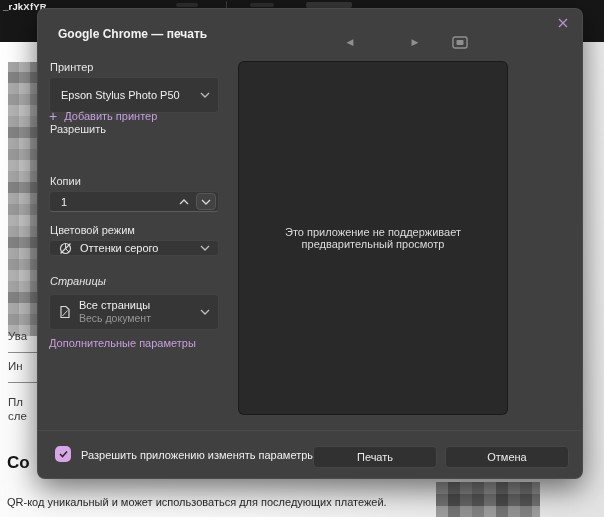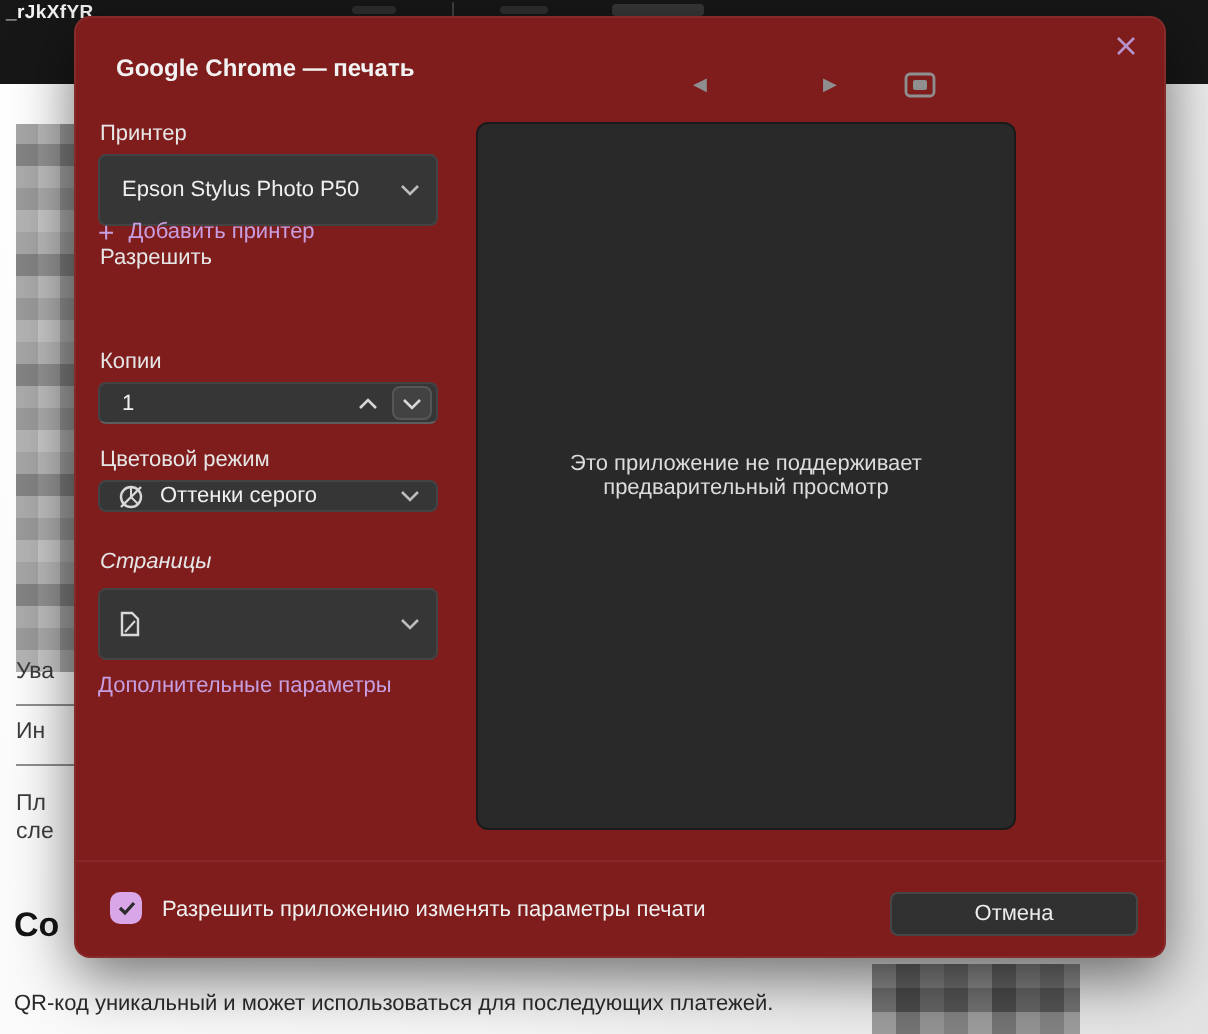--- a/index.html
+++ b/index.html
@@ -33,21 +33,21 @@
   .frag-so  { left:7px; top:411px; font-size:17px; font-weight:bold; color:#141414; }
   .qr-caption { position:absolute; left:7px; top:454px; font-size:11px; color:#2b2b2b; }
   .qr-mosaic { position:absolute; left:436px; top:440px; width:104px; height:36px;
     background:
       repeating-linear-gradient(90deg, rgba(255,255,255,0.14) 0 12px, rgba(0,0,0,0.18) 12px 24px, rgba(255,255,255,0.06) 24px 36px, rgba(0,0,0,0.08) 36px 48px),
       repeating-linear-gradient(0deg, #8d8d8d 0 12px, #5c5c5c 12px 24px, #7a7a7a 24px 36px);
   }
 
   
   .dialog { position:absolute; left:37px; top:8px; width:546px; height:471px;
-    background:#7f1d1d; border:1px solid rgba(255,255,255,0.06); border-radius:8px;
+    background:#404040; border:1px solid rgba(255,255,255,0.06); border-radius:8px;
     box-shadow:0 10px 30px rgba(0,0,0,0.55); color:#ececec; }
   .dlg-title { position:absolute; left:20px; top:18px; font-size:12px; font-weight:bold; color:#f2f2f2; }
   .close-btn { position:absolute; right:8px; top:4px; width:22px; height:20px; background:none; border:none;
     display:flex; align-items:center; justify-content:center; cursor:pointer; }
 
   .nav-btn { position:absolute; top:24px; width:24px; height:18px; background:none; border:none;
     display:flex; align-items:center; justify-content:center; color:#8f8f8f; font-size:9px; cursor:pointer; }
   .nav-prev { left:300px; } .nav-next { left:365px; } .nav-fit { left:410px; }
 
   .field-label { position:absolute; left:12px; font-size:11px; color:#e6e6e6; }
@@ -194,35 +194,40 @@
   </div>
 
   <span class="field-label pages-label">Страницы</span>
   <div class="ctl pages-select">
     <span class="lead-icon">
       <svg width="12" height="14" viewBox="0 0 12 14">
         <path d="M2 1.5 H7 L10 4.5 V12.5 H2 Z" fill="none" stroke="#d8d8d8" stroke-width="1.2"></path>
         <path d="M3.5 11 L8.5 5.5" stroke="#d8d8d8" stroke-width="1"></path>
       </svg>
     </span>
+    <span class="pages-text">
+      <span class="ctl-text">Все страницы</span>
+      <span class="pages-sub">Весь документ</span>
+    </span>
     <svg class="chev" width="10" height="6" viewBox="0 0 10 6">
       <path d="M1 1 L5 5 L9 1" stroke="#bdbdbd" stroke-width="1.3" fill="none"></path>
     </svg>
   </div>
 
   <button class="link-row more-settings">
     <span>Дополнительные параметры</span>
   </button>
 
   <div class="preview">
     <span class="preview-msg">Это приложение не поддерживает предварительный просмотр</span>
   </div>
 
   <div class="footer-divider"></div>
   <div class="checkbox">
     <svg width="9" height="8" viewBox="0 0 9 8">
       <path d="M1 4 L3.5 6.5 L8 1.5" stroke="#2b2b2b" stroke-width="1.6" fill="none"></path>
     </svg>
   </div>
   <span class="checkbox-label">Разрешить приложению изменять параметры печати</span>
+  <button class="btn btn-print">Печать</button>
   <button class="btn btn-cancel">Отмена</button>
 
 </div>
 
 </body></html>

